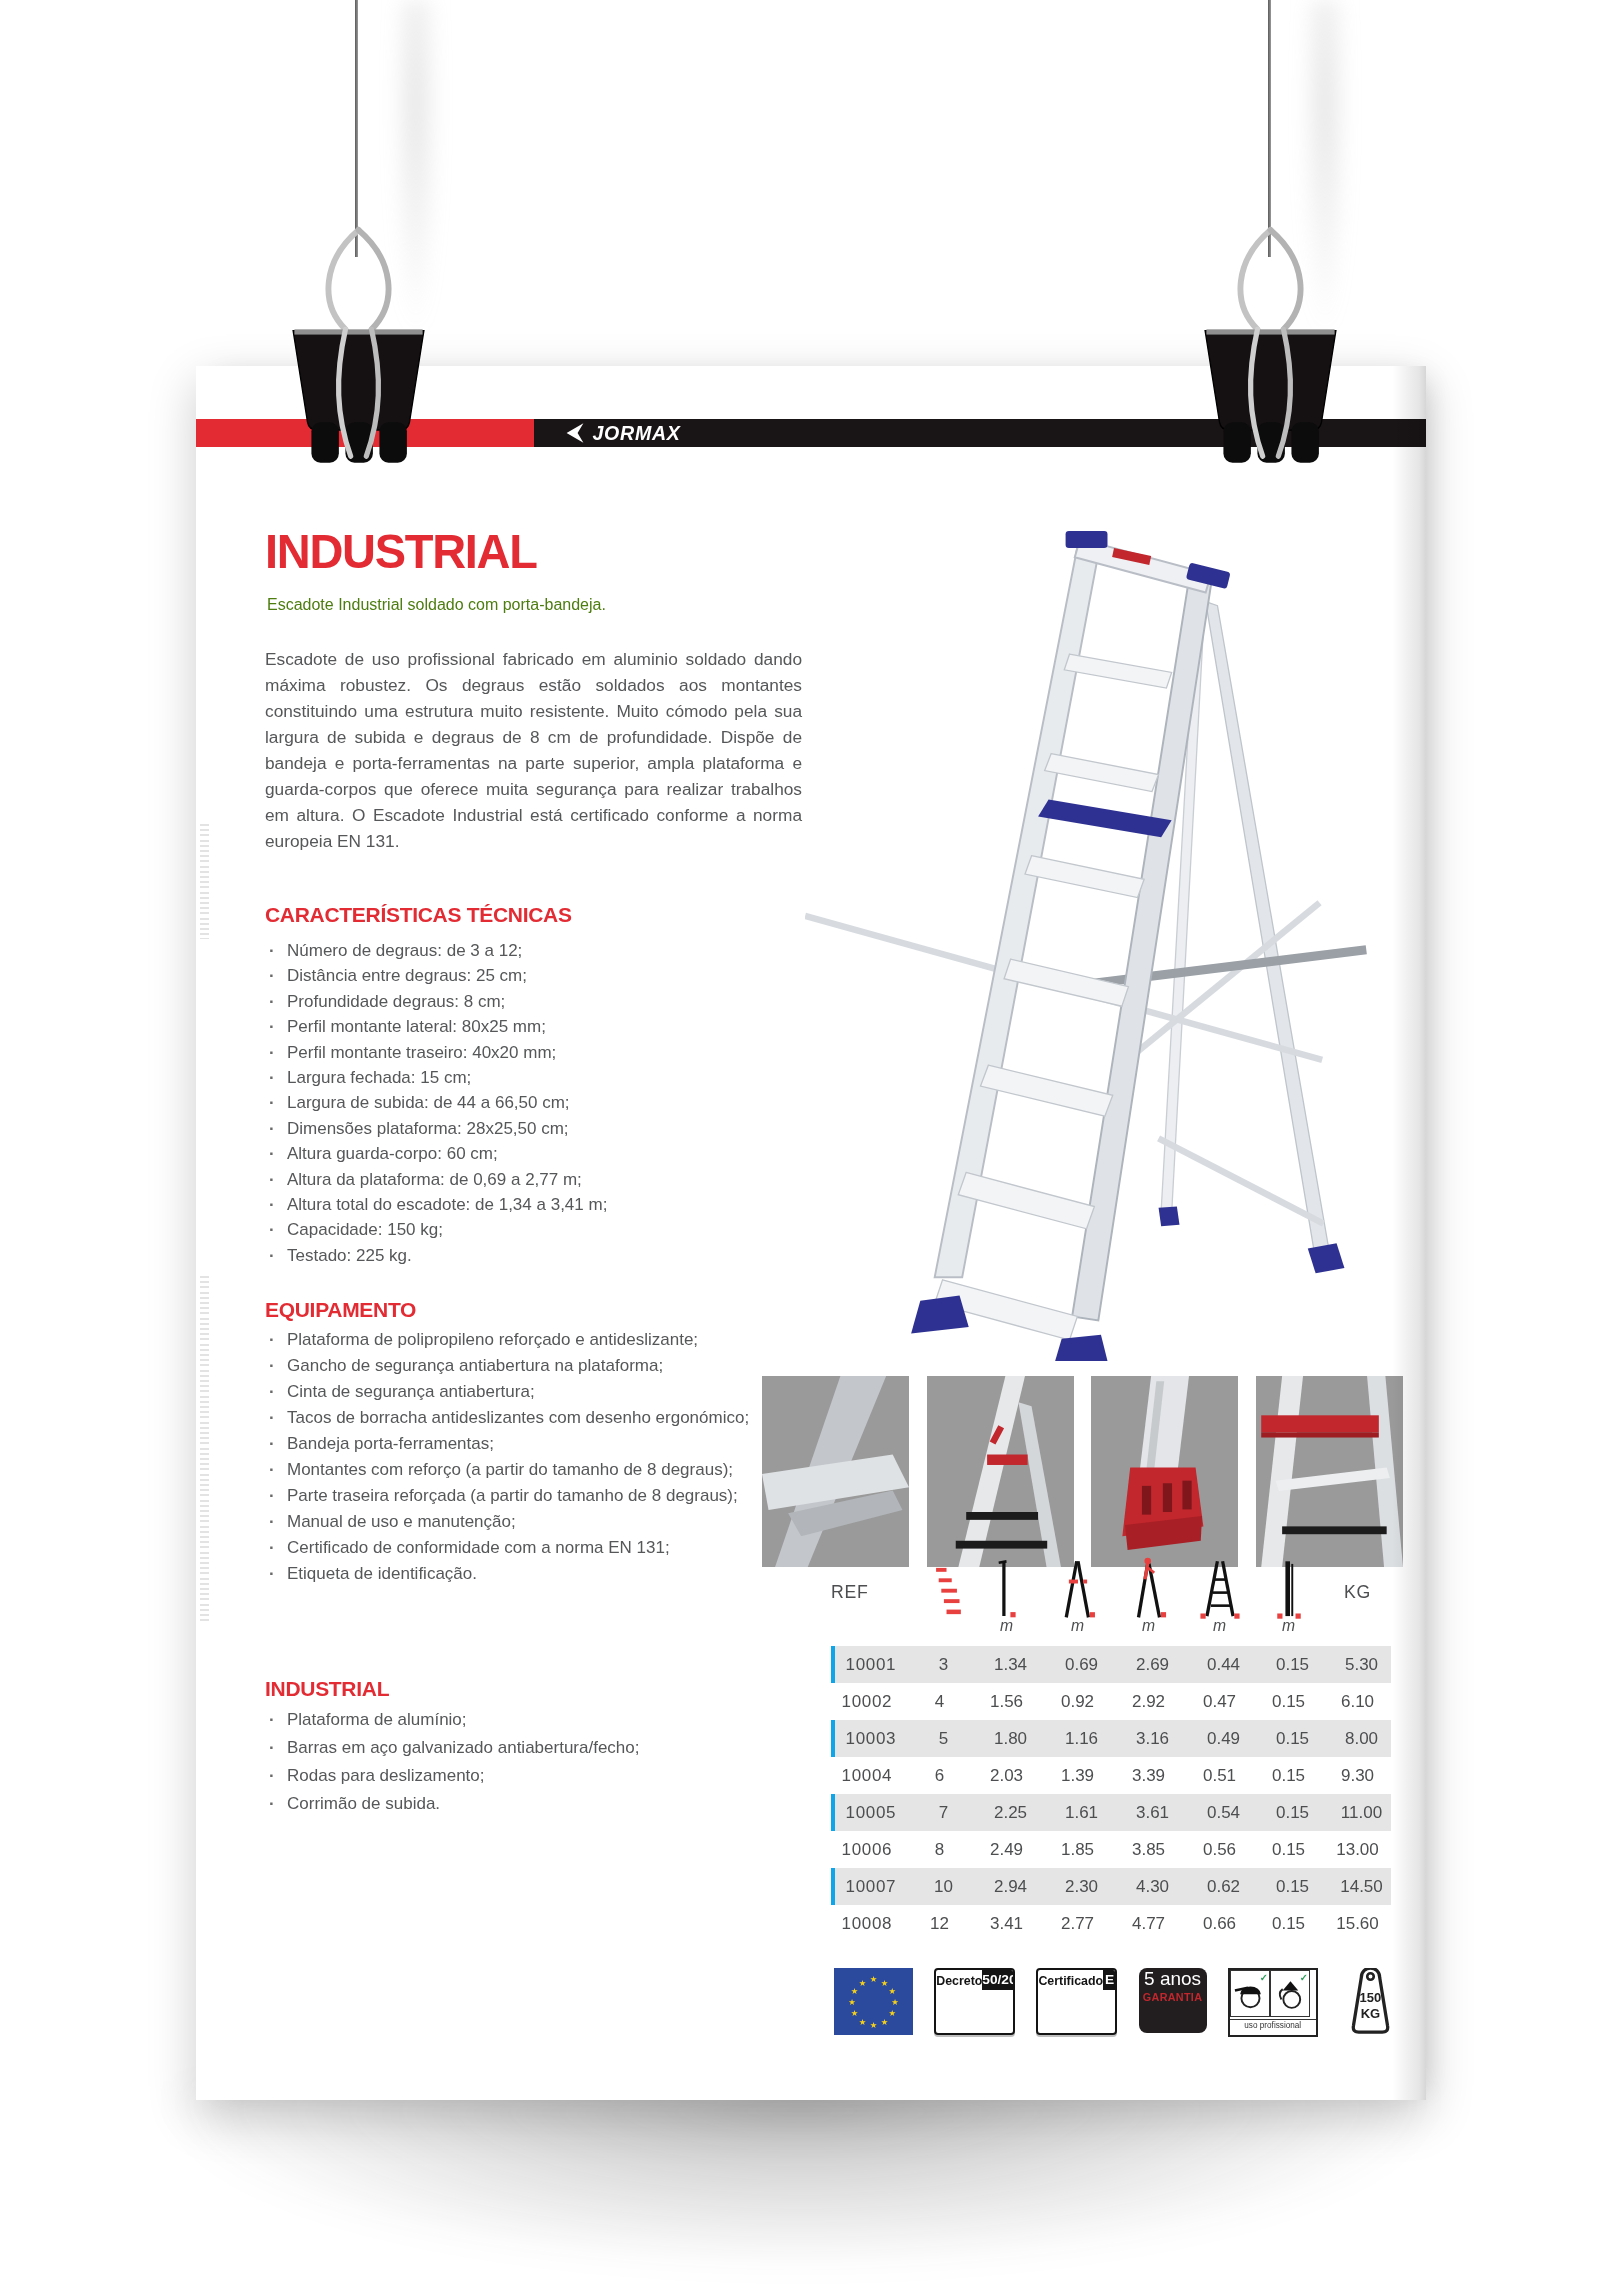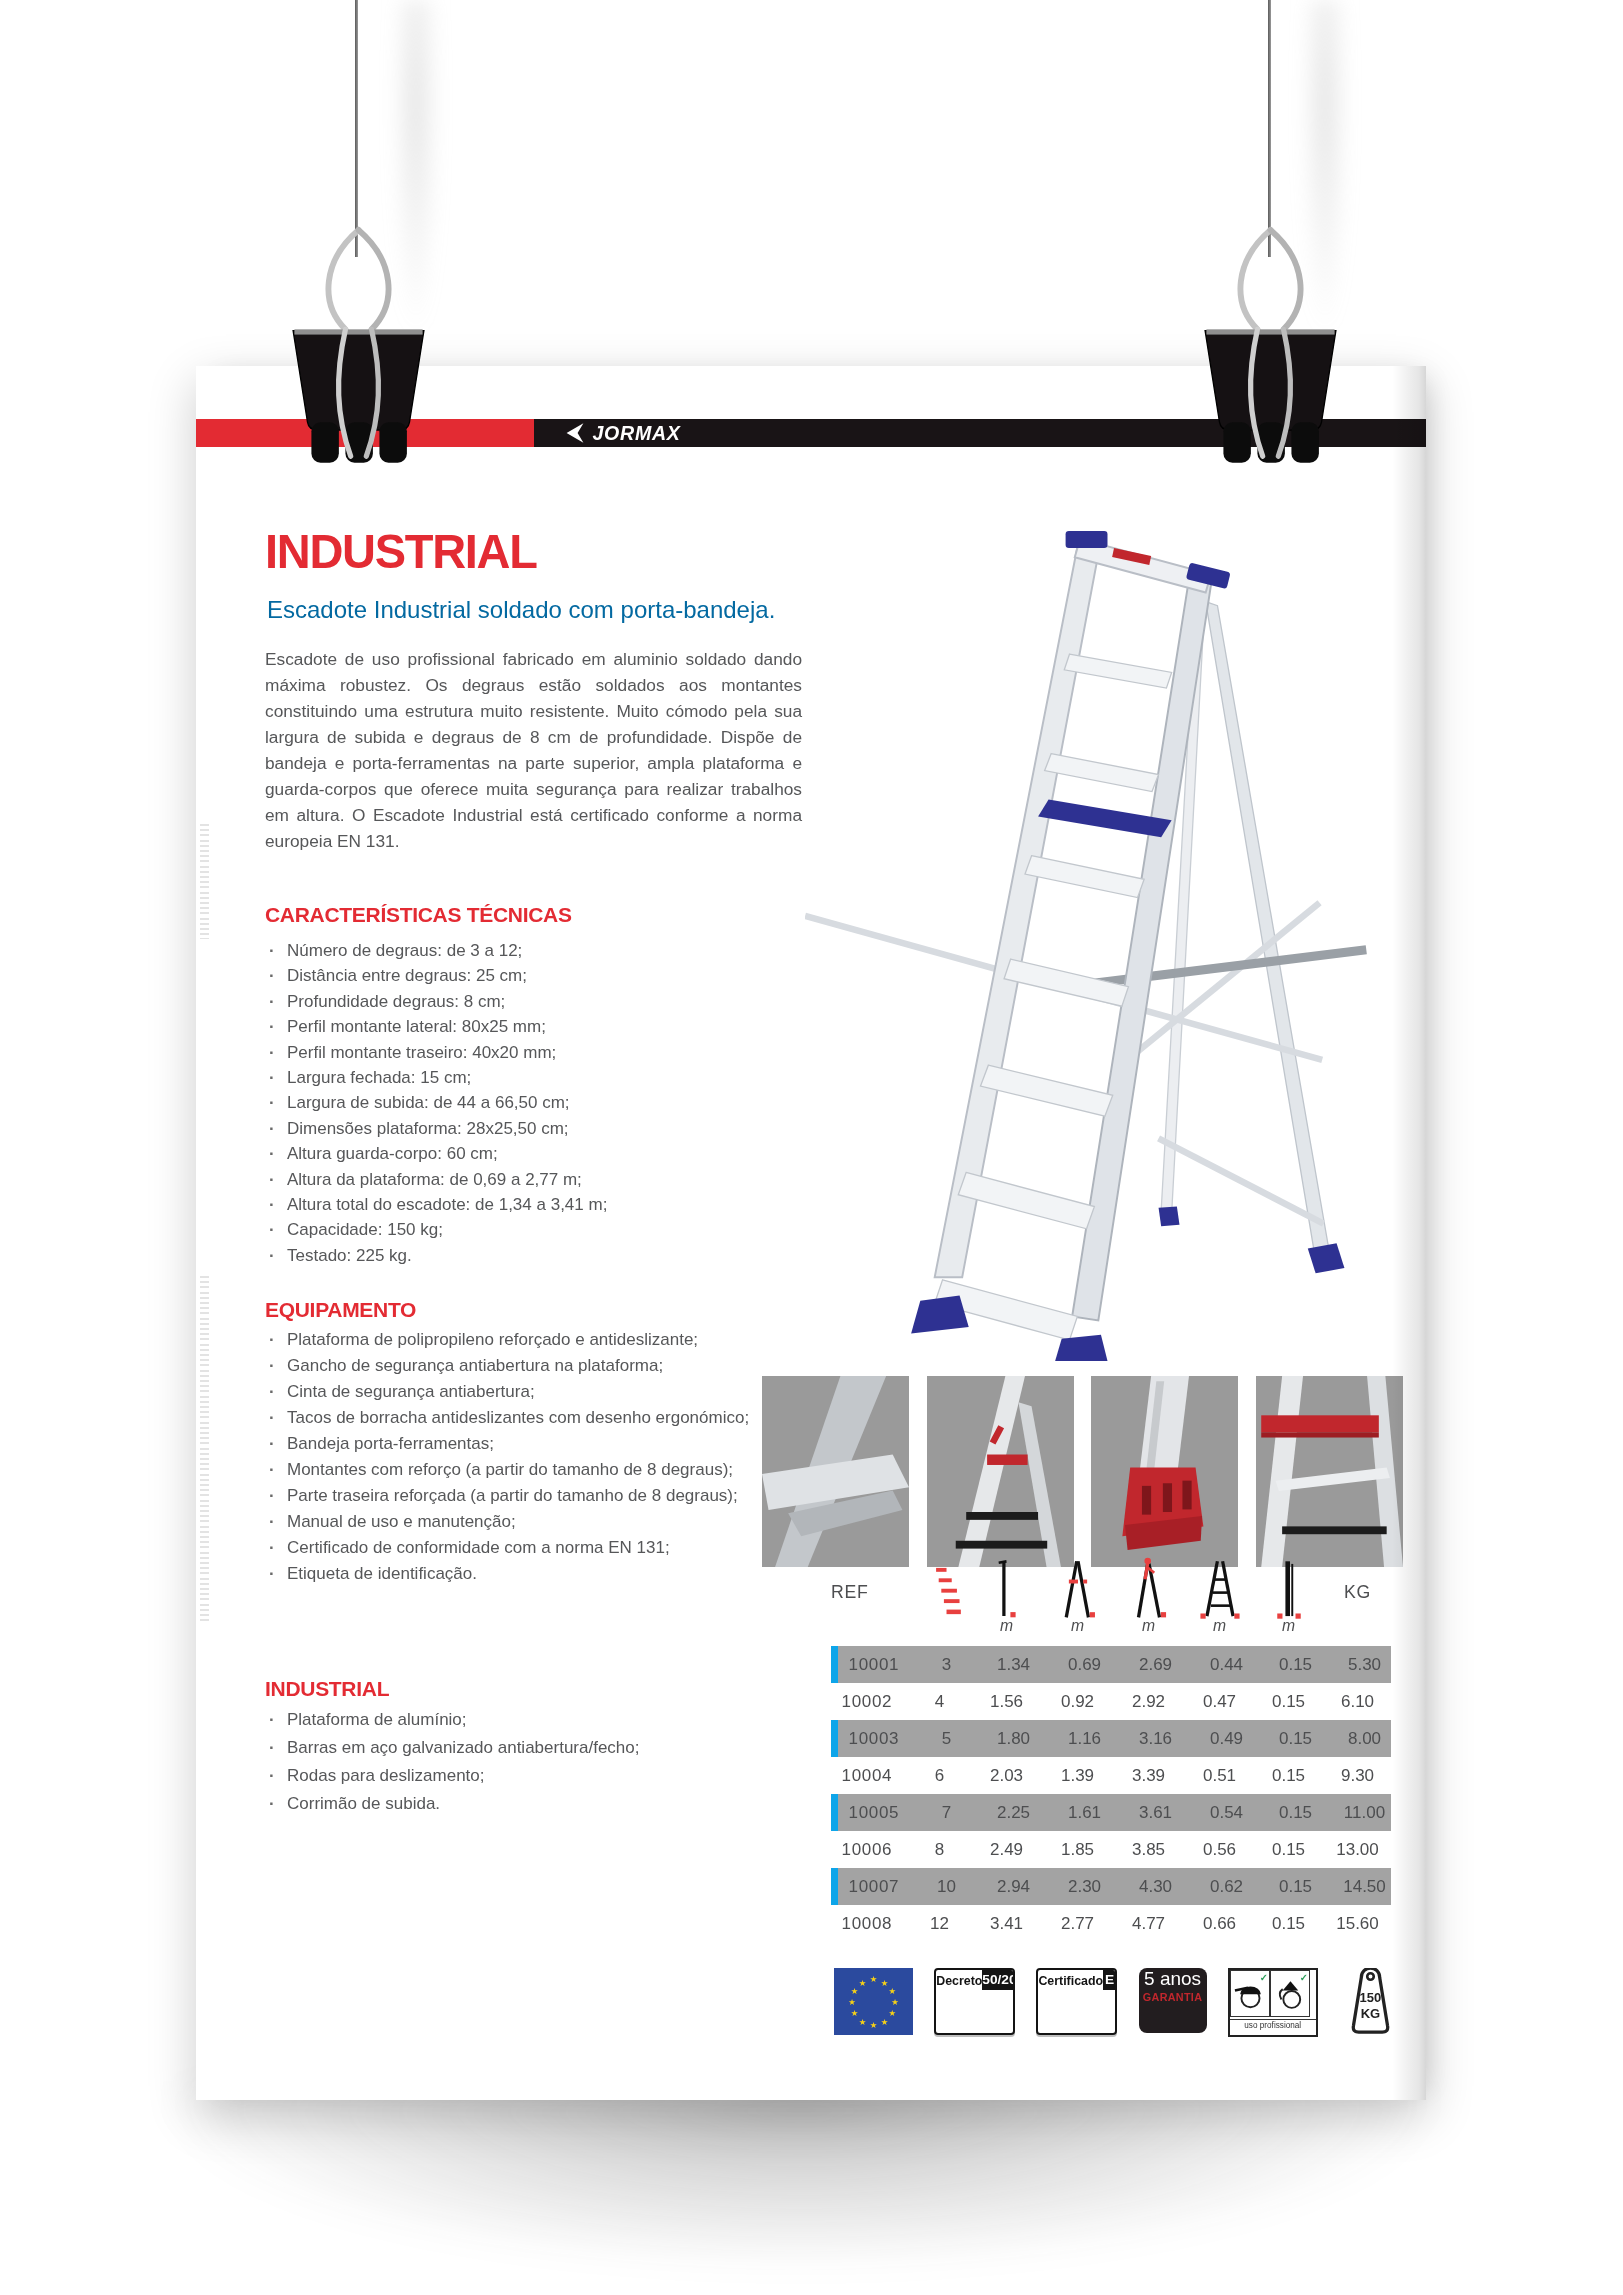--- a/index.html
+++ b/index.html
@@ -29,21 +29,21 @@
 
   
   .vstrip{position:absolute;left:3.9px;width:9.2px;opacity:.8;
           background:repeating-linear-gradient(180deg,#dcdcdc 0 2px,transparent 2px 5.2px);}
   .vstrip.a{top:458px;height:115px;}
   .vstrip.b{top:910px;height:347px;}
 
   
   .title{position:absolute;left:69px;top:156px;font-size:47px;font-weight:800;color:#e32b33;
          letter-spacing:-1.3px;transform:scaleY(1.04);transform-origin:left top;}
-  .subtitle{position:absolute;left:71px;top:230px;font-size:24px;color:#0369a1;}
+  .subtitle{position:absolute;left:71px;top:230px;font-size:16px;color:#4d7c0f;}
   .intro{position:absolute;left:69px;top:280px;width:537px;font-size:17.3px;line-height:26px;
          color:#565759;text-align:justify;}
   .sec-head{position:absolute;font-size:21px;font-weight:700;color:#e32b33;letter-spacing:-0.3px;}
   .sec-head.t{left:69px;top:537px;}
   .sec-head.e{left:69px;top:932px;}
   .sec-head.o{left:69px;top:1311px;}
   ul.spec{position:absolute;left:69px;margin:0;padding:0;list-style:none;width:517px;color:#565759;}
   ul.spec li{font-size:17px;line-height:25.4px;padding-left:22px;position:relative;}
   ul.spec li::before{content:"·";position:absolute;left:3.9px;font-weight:bold;color:#6a6a6a;}
   ul.spec.t{top:572px;}
@@ -59,21 +59,21 @@
 
   
   .table{position:absolute;left:635px;top:1191px;width:560px;color:#4d4e50;}
   .tgrid{display:grid;grid-template-columns:77px 63px 71px 71px 71px 71px 67px 71px;}
   .thead{align-items:end;height:60px;}
   .thead .hlabel{font-size:17.7px;letter-spacing:0.7px;padding-bottom:17px;}
   .thead .icon-cell{display:flex;justify-content:center;align-items:flex-end;}
   .units{height:29px;align-items:start;}
   .units span{display:block;text-align:center;font-style:italic;font-size:15.7px;color:#4d4e50;}
   .trow{height:37px;align-items:center;font-size:17px;}
-  .trow.alt{background:#a3a3a3;border-left:7px solid #0ea5e9;}
+  .trow.alt{background:#e5e5e5;border-left:4px solid #0ea5e9;}
   .trow div{text-align:center;}
   .trow .ref{text-align:left;padding-left:10.5px;letter-spacing:0.7px;}
   .kg-h{text-align:center;}
 
   
   .badges{position:absolute;left:638px;top:1602px;width:568px;display:flex;align-items:flex-start;justify-content:space-between;}
   .eu{width:79px;height:67px;background:#2b4a9e;position:relative;}
   .shield{width:77px;height:63px;border:2.6px solid #141414;border-radius:4px;background:#fff;overflow:hidden;
           display:flex;flex-direction:row;box-shadow:0 2px 0 rgba(0,0,0,.25);}
   .shield .s-top{font-size:12.4px;font-weight:bold;color:#141414;text-align:center;padding-top:3.9px;height:17px;}

